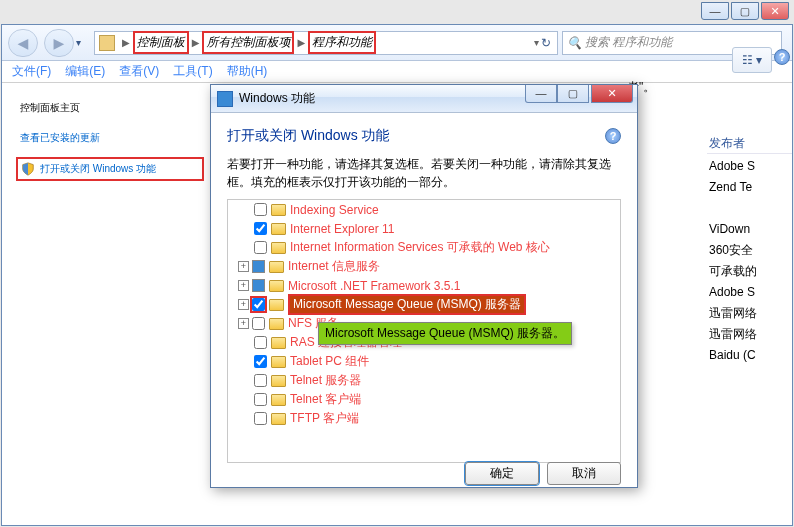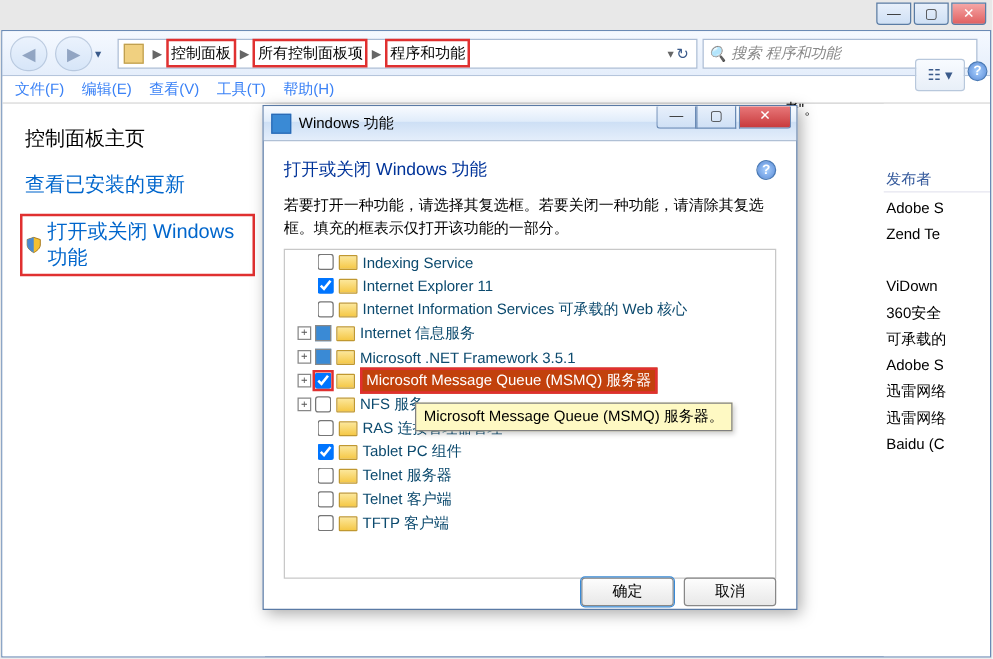--- a/index.html
+++ b/index.html
@@ -9,32 +9,32 @@
 .titlebtns { position: absolute; right: 5px; top: 2px; display: flex; gap: 2px; }
 .titlebtns span { width: 28px; height: 18px; background: linear-gradient(#e8f0fb,#cfe0f5); border: 1px solid #5a7ca5; border-radius: 0 0 3px 3px; font-size: 11px; text-align: center; line-height: 16px; color: #333; }
 .titlebtns .cl { background: linear-gradient(#f5a6a6,#e06060); color: #fff; }
 
 .addrbar { position: absolute; left: 0; top: 0; right: 0; height: 36px; background: linear-gradient(#f5f9ff,#e5eefb); border-bottom: 1px solid #b5c5dc; display: flex; align-items: center; }
 .navarr { width: 30px; height: 28px; margin-left: 6px; border: 1px solid #8aa3c4; border-radius: 14px; background: linear-gradient(#e4effd,#c8ddf6); text-align: center; line-height: 26px; color: #3a5a8a; font-size: 14px; }
 .navarr.dis { opacity: 0.5; }
 .navdd { width: 12px; margin-left: 2px; color: #3a5a8a; font-size: 10px; }
 .breadbox { flex: 1; height: 24px; margin: 0 4px 0 6px; border: 1px solid #aabcd5; background: #fff; display: flex; align-items: center; padding-left: 4px; font-size: 12px; position: relative; }
 .bricon { width: 16px; height: 16px; background: #f0d080; border: 1px solid #c0a050; margin-right: 4px; }
-.bc { color: #000; padding: 0 2px; }
+.bc { color: #000; padding: 0 2px; font-style: italic; }
 .bcsep { color: #666; padding: 0 3px; font-size: 10px; }
 .redbox { border: 2px solid #e03030; padding: 1px 2px; }
 .brdd { position: absolute; right: 18px; font-size: 10px; color: #666; }
 .brref { position: absolute; right: 2px; width: 14px; height: 14px; color: #3a5a8a; font-size: 12px; }
 .searchbox { width: 220px; height: 24px; margin-right: 10px; border: 1px solid #aabcd5; background: #fff; display: flex; align-items: center; padding-left: 4px; font-size: 12px; color: #888; font-style: italic; }
 .sicon { width: 14px; height: 14px; margin-right: 4px; color: #888; }
 
 .menubar { position: absolute; left: 0; top: 36px; right: 0; height: 22px; background: #fff; border-bottom: 1px solid #d0d0d0; display: flex; align-items: center; padding-left: 10px; font-size: 12px; }
 .menubar span { margin-right: 14px; color: #3b82f6; }
 
-.leftpane { position: absolute; left: 0; top: 58px; width: 210px; bottom: 0; background: #fff; padding: 18px 8px 8px 18px; font-size: 16px; }
+.leftpane { position: absolute; left: 0; top: 58px; width: 210px; bottom: 0; background: #fff; padding: 18px 8px 8px 18px; font-size: 10px; }
 .lp-title { color: #000; margin-bottom: 16px; }
 .lp-link { color: #0066cc; margin-bottom: 12px; cursor: pointer; display: flex; align-items: center; }
 .lp-link.redlink { border: 2px solid #e03030; padding: 2px; margin-left: -4px; }
 .shield { width: 16px; height: 16px; margin-right: 4px; display: inline-flex; align-items: center; justify-content: center; }
 .shield svg { width: 14px; height: 14px; }
 
 .rightpane { position: absolute; right: 0; top: 58px; width: 85px; bottom: 0; background: #fff; font-size: 12px; }
 .rp-row { height: 21px; line-height: 21px; padding-left: 2px; color: #000; white-space: nowrap; }
 .rp-head { color: #355a9c; border-bottom: 1px solid #e5e5f0; margin-bottom: 2px; }
 .rp-quote { position: absolute; top: -4px; left: -80px; }
@@ -54,27 +54,27 @@
 .dlghelp { width: 16px; height: 16px; border-radius: 8px; border: 1px solid #4a7ab5; background: radial-gradient(#a8d0ff,#5a8ad5); color: #fff; font-size: 11px; text-align: center; line-height: 15px; font-weight: bold; }
 .dlgdesc { font-size: 12px; color: #000; line-height: 1.5; margin-bottom: 8px; }
 
 .treebox { border: 1px solid #c8c8c8; height: 264px; overflow-y: scroll; background: #fff; font-size: 12px; }
 .ti { display: flex; align-items: center; height: 19px; padding-left: 10px; white-space: nowrap; }
 .ti .exp { width: 11px; height: 11px; border: 1px solid #888; font-size: 9px; text-align: center; line-height: 9px; margin-right: 3px; color: #555; background: #fff; }
 .ti .noexp { width: 13px; margin-right: 3px; }
 .ti input { margin: 0 4px 0 0; width: 13px; height: 13px; }
 .ti .cbfill { width: 13px; height: 13px; margin: 0 4px 0 0; border: 1px solid #888; background: #3a8ad5; }
 .ti .fld { width: 15px; height: 12px; background: linear-gradient(#fce79a,#f5c847); border: 1px solid #c09830; border-radius: 1px; margin-right: 4px; }
-.ti .lbl { color: #0c4a6e; }
+.ti .lbl { color: #ef4444; }
 .ti.selected { background: transparent; }
 .ti.selected .lblwrap { background: #c2410c; color: #fff; padding: 0 3px; border: 2px solid #e03030; }
 .ti.selected .lblwrap .lbl { color: #fff; }
 .ti.selected input { outline: 2px solid #e03030; }
 
-.tooltip { position: absolute; left: 332px; top: 322px; background: #fef9c3; border: 1px solid #808080; padding: 2px 6px; font-size: 12px; box-shadow: 2px 2px 4px rgba(0,0,0,0.2); }
+.tooltip { position: absolute; left: 318px; top: 322px; background: #84cc16; border: 1px solid #808080; padding: 2px 6px; font-size: 12px; box-shadow: 2px 2px 4px rgba(0,0,0,0.2); }
 
 .dlgbuttons { position: absolute; bottom: 2px; right: 16px; display: flex; gap: 8px; align-items: center; }
 .dlgbuttons button { width: 74px; height: 23px; font-size: 12px; background: linear-gradient(#fdfdfd,#e8e8e8); border: 1px solid #888; border-radius: 3px; }
 .dlgbuttons button.def { outline: 1px solid #3a8ad5; }
 </style>
 </head>
 <body>
 
 <div class="titlebtns">
   <span>—</span>

